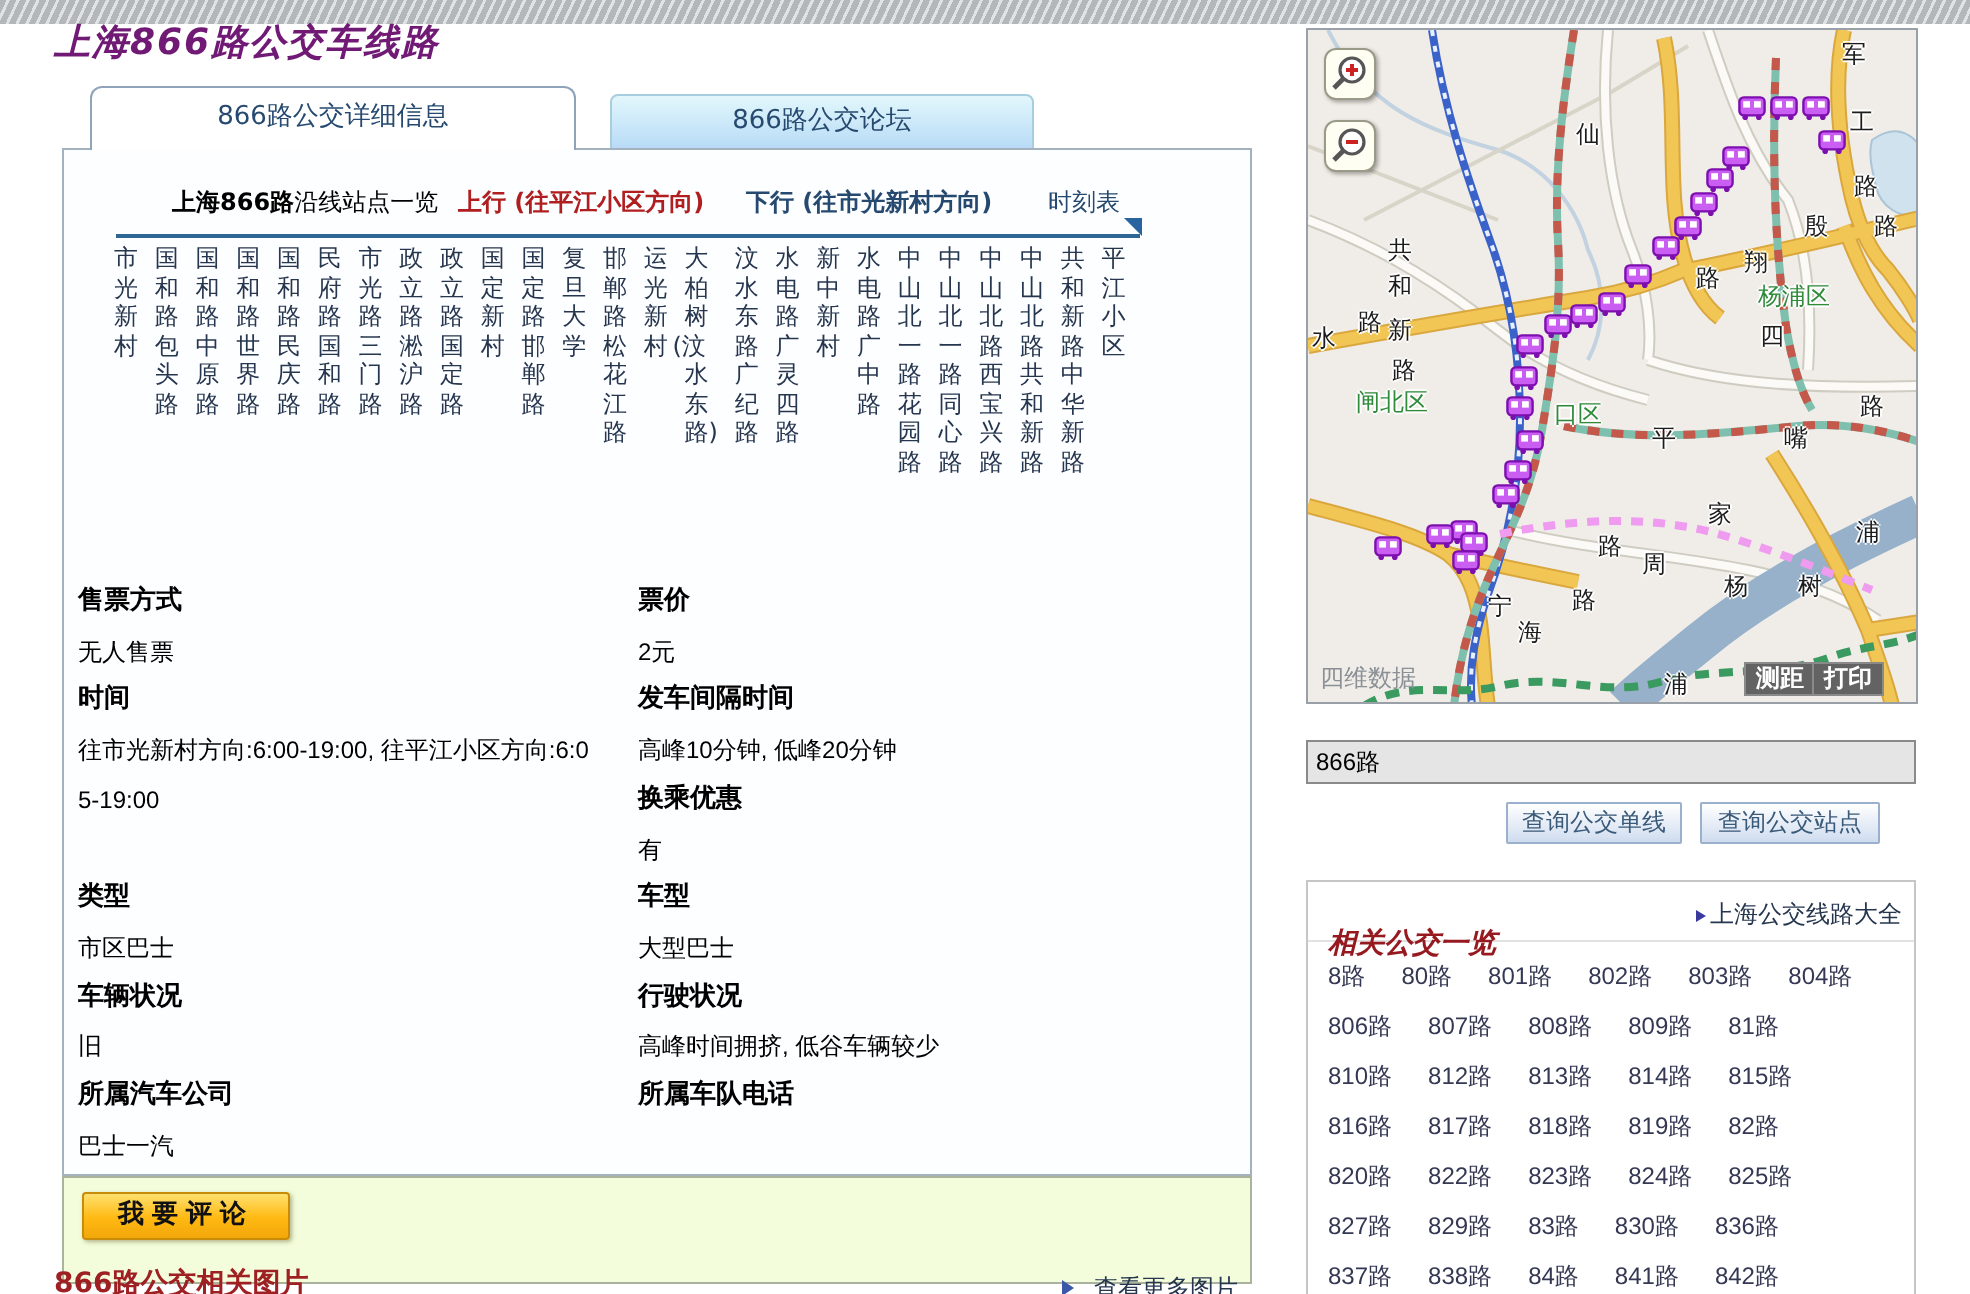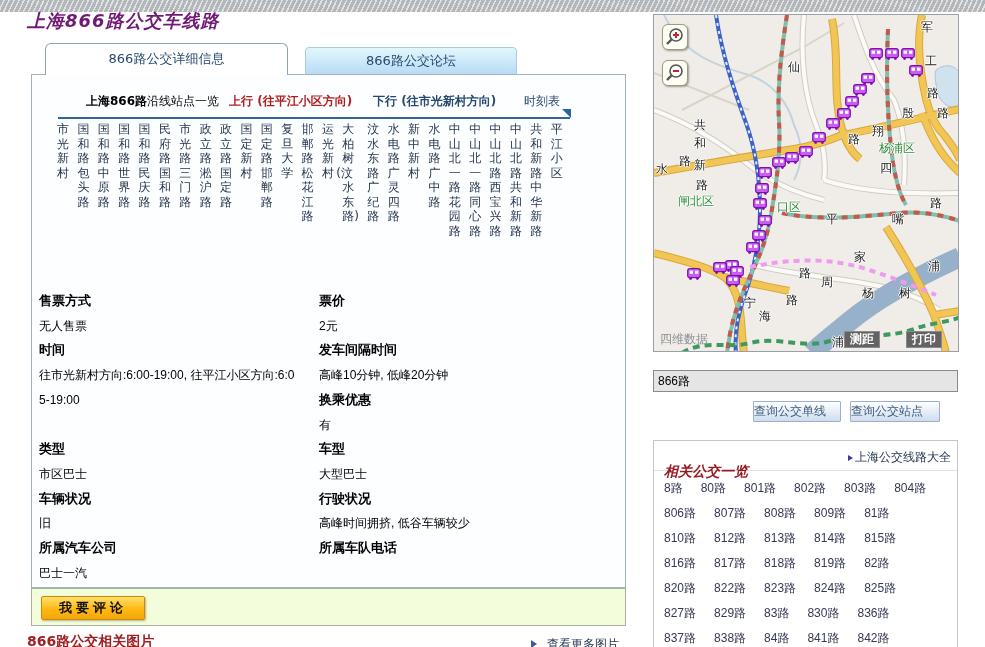--- a/index.html
+++ b/index.html
@@ -23,37 +23,37 @@
 .stop-col{font-size:12px;color:#27364f;}
 .stop-ch{line-height:14.5px;height:14.5px;white-space:nowrap;}
 .stop-ch.paren{margin-left:-6px;}
 .dcol{position:absolute;font-size:13px;color:#000;}
 #details-left{left:7px;top:214px;width:258px;}
 #details-right{left:287px;top:214px;width:300px;}
 .dt-label,.dt-value{line-height:24.7px;min-height:24.7px;word-break:break-all;}
 .dt-label{font-weight:bold;}
 .dt-value{font-size:12px;font-family:"Liberation Sans","DejaVu Sans",sans-serif;}
 #details-left > div:nth-child(4){height:74.1px;}
-#comment-band{left:31px;top:588px;width:595px;height:38px;background:#f3fddb;border:1px solid #aab39c;}
+#comment-band{left:31px;top:588px;width:595px;height:54px;background:#f3fddb;border:1px solid #aab39c;}
 #comment-btn{position:absolute;left:9px;top:7px;width:104px;height:24px;background:linear-gradient(#ffe06e,#ffb912 55%,#f2a70a);border:1px solid #c98c0a;border-radius:2px;font-size:13px;font-weight:bold;color:#111;text-align:center;line-height:22px;letter-spacing:4px;box-shadow:1px 1px 2px rgba(120,110,60,.5);}
 #images-title{left:27px;top:633px;font-size:14px;font-weight:bold;color:#9e2023;}
 #more-link{left:531px;top:636px;font-size:12px;color:#26364f;}
 #more-arrow{display:inline-block;width:0;height:0;border-left:6px solid #3a57a8;border-top:4px solid transparent;border-bottom:4px solid transparent;margin-right:10px;}
 #map{left:653px;top:14px;width:306px;height:338px;border:1px solid #9aa0a8;background:#f0ede8;overflow:hidden;}
 .map-label{position:absolute;font-size:12px;color:#1c1c1c;line-height:13px;white-space:nowrap;text-shadow:1px 0 0 #fff,-1px 0 0 #fff,0 1px 0 #fff,0 -1px 0 #fff;}
 .map-label.green{color:#2f8b3a;}
 .map-label.gray{color:#8a9096;text-shadow:none;}
 .zoom-btn{position:absolute;left:8px;width:26px;height:26px;background:#fffef2;border:1px solid #9a9a88;border-radius:6px;box-shadow:1px 1px 2px rgba(0,0,0,.35);}
 #zoom-in{top:9px;}
 #zoom-out{top:45px;}
 .map-btn{position:absolute;top:316px;height:17px;background:#636363;border:1px solid #8a8a8a;color:#fff;font-size:12px;font-weight:bold;line-height:15px;padding:0 5px;}
-#btn-measure{left:190px;}
+#btn-measure{left:218px;}
 #btn-print{left:252px;}
 #search-input{left:653px;top:370px;width:305px;height:22px;border:1px solid #8a8a8a;background:#e5e5e5;font-size:12px;padding:2px 4px;font-family:"Liberation Sans","DejaVu Sans",sans-serif;}
-.qbtn{position:absolute;top:401px;height:21px;border:1px solid #9ab0cc;background:linear-gradient(#ffffff,#cfdcef);color:#3a5a7a;font-size:12px;line-height:19px;border-radius:1px;}
+.qbtn{position:absolute;top:401px;height:21px;border:1px solid #9ab0cc;background:linear-gradient(#ffffff,#cfdcef);color:#3a5a7a;font-size:12px;text-align:center;line-height:19px;border-radius:1px;}
 #btn-line{left:753px;width:88px;}
 #btn-stop{left:850px;width:90px;}
 #related{left:653px;top:440px;width:305px;height:215px;border:1px solid #c6c6c6;background:#fff;}
 #related-header{position:absolute;left:0;top:0;width:100%;height:30px;border-bottom:1px solid #e2e2e2;}
 #related-title{position:absolute;left:10px;top:22px;font-size:14px;font-weight:bold;color:#96191f;font-style:italic;}
 #related-all{position:absolute;right:6px;top:8px;font-size:12px;color:#26364f;}
 #all-arrow{display:inline-block;width:0;height:0;border-left:5px solid #3a3a9e;border-top:3.5px solid transparent;border-bottom:3.5px solid transparent;margin-right:2px;}
 #bus-links{position:absolute;left:10px;top:33px;width:290px;}
 .bus-row{height:25px;line-height:25px;white-space:nowrap;}
 .bus-link{font-size:12px;font-family:"Liberation Sans","DejaVu Sans",sans-serif;color:#343853;margin-right:18px;display:inline-block;}

